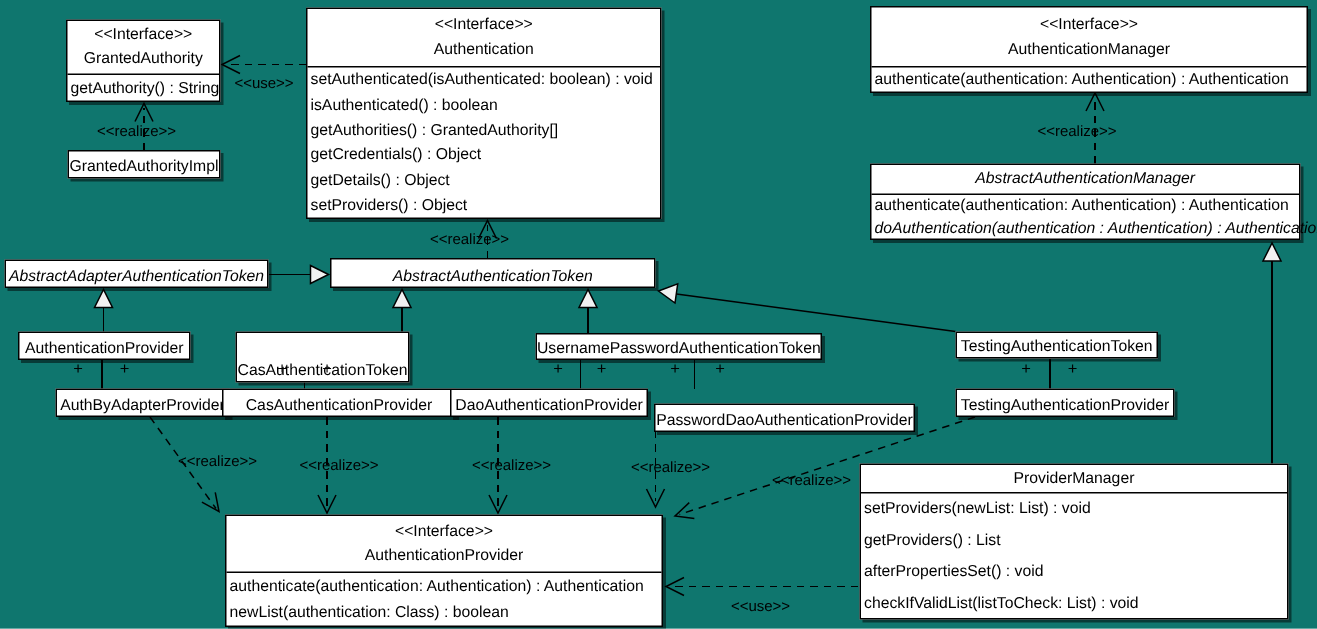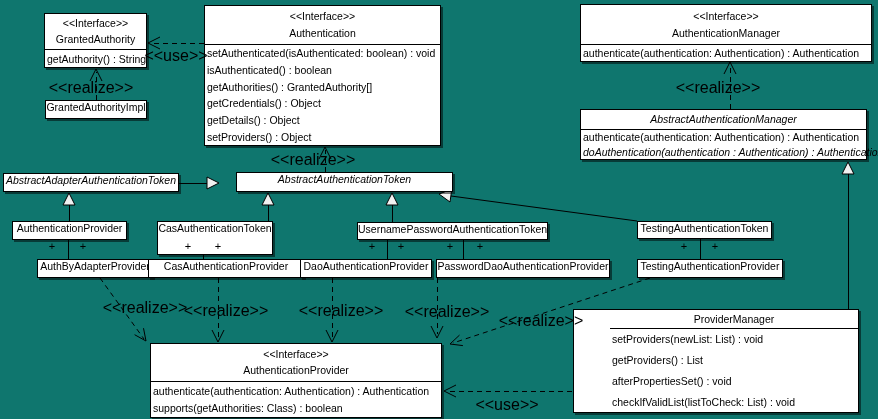--- a/index.html
+++ b/index.html
@@ -6,29 +6,29 @@
   body{font-family:"Liberation Sans",sans-serif;}
   #diagram{position:relative;width:878px;height:419px;background:#0f766e;}
   #edges-svg{position:absolute;left:0;top:0;width:878px;height:419px;}
   .ubox{
     position:absolute;background:#fff;border:1px solid #000;
     box-shadow:2px 2px 0 rgba(0,0,0,.5);
     display:flex;flex-direction:column;box-sizing:border-box;
     font-size:10.5px;color:#000;
   }
   .utitle{display:flex;flex-direction:column;justify-content:space-evenly;text-align:center;flex:0 0 auto;}
-  .utitle.fill{flex:1;justify-content:flex-start;}
+  .utitle.fill{flex:1;justify-content:flex-end;}
   .utitle.sep{border-bottom:1px solid #000;}
   .ustereo,.uname{line-height:1.2;white-space:nowrap;}
   .umethods{flex:1;display:flex;flex-direction:column;}
   .umethod{flex:1;display:flex;align-items:center;padding-left:2px;white-space:nowrap;}
   .it{font-style:italic;}
   .edge-label{
     position:absolute;transform:translate(-50%,-50%);
-    font-size:16px;white-space:nowrap;color:#000;
+    font-size:10px;white-space:nowrap;color:#000;
   }
   .end-label{
     position:absolute;transform:translate(-50%,-50%);
     font-size:11px;color:#000;
   }
 </style>
 </head>
 <body>
 
 <div id="diagram">
@@ -115,21 +115,21 @@
       <div class="umethods">
         <div class="umethod">authenticate(authentication: Authentication) : Authentication</div>
         <div class="umethod it">doAuthentication(authentication : Authentication) : Authentication</div>
       </div>
     </div>
     <div class="ubox" style="left: 3px; top: 173px; width: 176px; height: 19px;">
       <div class="utitle fill">
         <div class="uname it">AbstractAdapterAuthenticationToken</div>
       </div>
     </div>
-    <div class="ubox" style="left: 220px; top: 172px; width: 217px; height: 20px; margin-left: 16px;">
+    <div class="ubox" style="left: 220px; top: 172px; width: 217px; height: 20px;">
       <div class="utitle fill">
         <div class="uname it">AbstractAuthenticationToken</div>
       </div>
     </div>
     <div class="ubox" style="left: 12px; top: 221px; width: 115px; height: 19px;">
       <div class="utitle fill">
         <div class="uname">AuthenticationProvider</div>
       </div>
     </div>
     <div class="ubox" style="left: 157px; top: 221px; width: 116px; height: 34px;">
@@ -155,41 +155,41 @@
     <div class="ubox" style="left: 148px; top: 259px; width: 156px; height: 19px;">
       <div class="utitle fill">
         <div class="uname">CasAuthenticationProvider</div>
       </div>
     </div>
     <div class="ubox" style="left: 300px; top: 259px; width: 132px; height: 19px;">
       <div class="utitle fill">
         <div class="uname">DaoAuthenticationProvider</div>
       </div>
     </div>
-    <div class="ubox" style="left: 436px; top: 259px; width: 174px; height: 19px;">
+    <div class="ubox" style="left: 436px; top: 269px; width: 174px; height: 19px;">
       <div class="utitle fill">
         <div class="uname">PasswordDaoAuthenticationProvider</div>
       </div>
     </div>
     <div class="ubox" style="left: 637px; top: 259px; width: 146px; height: 19px;">
       <div class="utitle fill">
         <div class="uname">TestingAuthenticationProvider</div>
       </div>
     </div>
     <div class="ubox" style="left: 150px; top: 343px; width: 292px; height: 75px;">
       <div class="utitle sep" style="height: 37px;">
         <div class="ustereo">&lt;&lt;Interface&gt;&gt;</div>
         <div class="uname">AuthenticationProvider</div>
       </div>
       <div class="umethods">
         <div class="umethod">authenticate(authentication: Authentication) : Authentication</div>
-        <div class="umethod">supports(getAuthorities: Class) : boolean</div>
-      </div>
-    </div>
-    <div class="ubox" style="left: 573px; top: 309px; width: 286px; height: 104px; padding-left: 36px;">
+        <div class="umethod">newList(authentication: Class) : boolean</div>
+      </div>
+    </div>
+    <div class="ubox" style="left: 573px; top: 309px; width: 286px; height: 104px;">
       <div class="utitle sep" style="height: 18px;">
         <div class="uname">ProviderManager</div>
       </div>
       <div class="umethods">
         <div class="umethod">setProviders(newList: List) : void</div>
         <div class="umethod">getProviders() : List</div>
         <div class="umethod">afterPropertiesSet() : void</div>
         <div class="umethod">checkIfValidList(listToCheck: List) : void</div>
       </div>
     </div>

